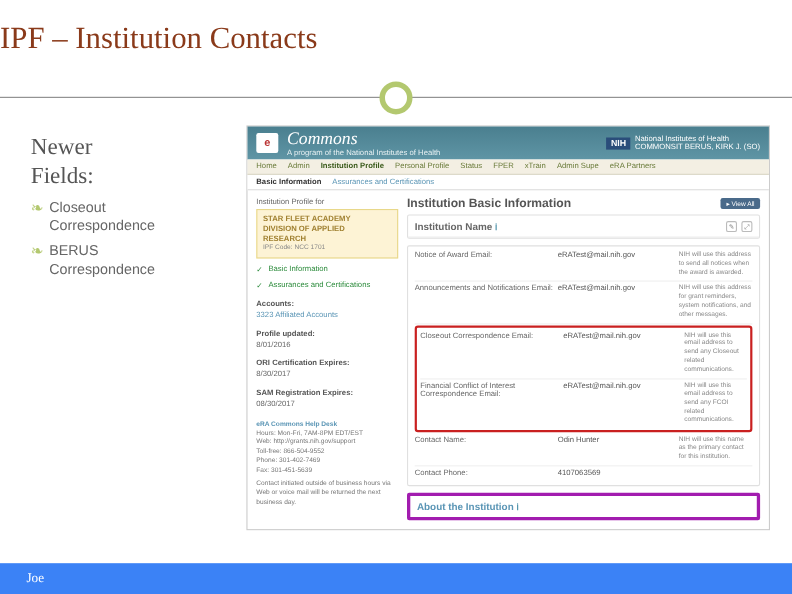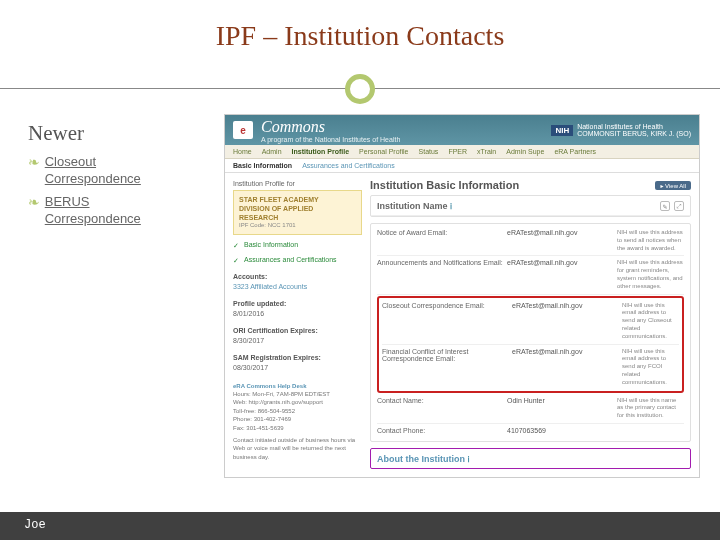--- a/index.html
+++ b/index.html
@@ -1,27 +1,27 @@
 <!DOCTYPE html>
 <html><head>
 <meta charset="utf-8">
 <style>
   * { box-sizing: border-box; margin: 0; padding: 0; }
   body { width: 720px; height: 540px; font-family: Georgia, serif; background: #fff; position: relative; overflow: hidden; }
-  .title { text-align: center; font-size: 28px; color: #8a3a1a; margin-top: 20px; font-weight: normal; }
+  .title { text-align: left; font-size: 28px; color: #8a3a1a; margin-top: 20px; font-weight: normal; }
   .hr-wrap { position: relative; margin-top: 22px; }
   .hr-line { position: absolute; left: 0; right: 0; top: 14px; height: 1px; background: #888; }
   .ring { width: 30px; height: 30px; border: 5px solid #b3c86f; border-radius: 50%; margin: 0 auto; position: relative; background: #fff; }
   .content { display: flex; margin-top: 10px; gap: 24px; }
   .left { width: 200px; padding: 6px 0 0 28px; }
   .left-head { font-size: 21px; color: #555; line-height: 1.25; }
   .bullets { margin-top: 8px; }
   .bullet { display: flex; align-items: flex-start; font-family: Arial, sans-serif; font-size: 13px; color: #666; margin-bottom: 6px; }
   .bullet .swirl { color: #b3c86f; font-size: 14px; margin-right: 5px; line-height: 1.2; }
-  .bullet .txt { line-height: 1.3; text-decoration: underline; }
+  .bullet .txt { line-height: 1.3; }
   .right { flex: 1; padding-right: 20px; }
   .shot { border: 1px solid #ccc; background: #fff; font-family: Arial, sans-serif; font-size: 8px; color: #555; }
   .banner { height: 30px; background: linear-gradient(#4a7f8f, #5f95a5); display: flex; align-items: center; padding: 0 8px; color: #fff; gap: 8px; }
   .banner .logo { width: 20px; height: 18px; background: #fff; border-radius: 2px; display: flex; align-items: center; justify-content: center; font-size: 10px; color: #b33; font-weight: bold; }
   .banner .ctxt { font-size: 7px; color: #e8f1f3; }
   .banner .nih { margin-left: auto; font-size: 7px; display: flex; align-items: center; gap: 4px; }
   .banner .nih .nbox { background: #2a4d7a; padding: 1px 4px; font-weight: bold; font-size: 8px; }
   .topnav { background: #f3efe3; border-bottom: 1px solid #d8d3c0; padding: 3px 8px; display: flex; gap: 10px; font-size: 7px; color: #6a7b3a; }
   .topnav span.active { font-weight: bold; color: #3a5a1a; }
   .subnav { background: #fff; border-bottom: 1px solid #ddd; padding: 3px 8px; display: flex; gap: 10px; font-size: 7px; color: #5a95b5; }
@@ -46,37 +46,38 @@
   .sect-h .t { font-size: 9px; font-weight: bold; color: #666; }
   .sect-h .icons { display: flex; gap: 4px; }
   .sect-h .icons span { width: 10px; height: 10px; border: 1px solid #bbb; border-radius: 2px; display: inline-flex; align-items: center; justify-content: center; font-size: 6px; color: #888; }
   .sect-b { padding: 2px 6px 4px; }
   .row { display: flex; padding: 3px 0; border-bottom: 1px solid #efefef; }
   .row:last-child { border-bottom: none; }
   .row .c1 { width: 130px; color: #666; font-size: 7px; }
   .row .c2 { width: 110px; font-size: 7px; color: #555; }
   .row .c3 { flex: 1; font-size: 6px; color: #888; line-height: 1.3; }
   .highlight { border: 2px solid #c92020; border-radius: 3px; padding: 1px 3px; margin: 1px 0; }
-  .about { border: 1px solid #a21caf; border-radius: 2px; padding: 4px 6px; font-size: 9px; font-weight: bold; color: #5a95b5; }
-  .footer { position: absolute; left: 0; right: 0; bottom: 0; height: 28px; background: #404040; color: #fff; font-family: Liberation Mono, monospace; font-size: 12px; padding: 6px 0 16px 24px; }
+  .about { border: 3px solid #a21caf; border-radius: 2px; padding: 4px 6px; font-size: 9px; font-weight: bold; color: #5a95b5; }
+  .footer { position: absolute; left: 0; right: 0; bottom: 0; height: 28px; background: #3b82f6; color: #fff; font-family: Liberation Serif, serif; font-size: 12px; padding: 6px 0 16px 24px; }
 </style>
 </head>
 <body>
 
 <div class="title">IPF – Institution Contacts</div>
 
 <div class="hr-wrap">
   <div class="hr-line"></div>
   <div class="ring"></div>
 </div>
 
 <div class="content">
   <div class="left">
     <div class="left-head">
       <div>Newer</div>
+      <div>Fields:</div>
     </div>
     <div class="bullets">
       <div class="bullet">
         <span class="swirl">❧</span>
         <span class="txt">
           <span>Closeout</span><br>
           <span>Correspondence</span>
         </span>
       </div>
       <div class="bullet">

